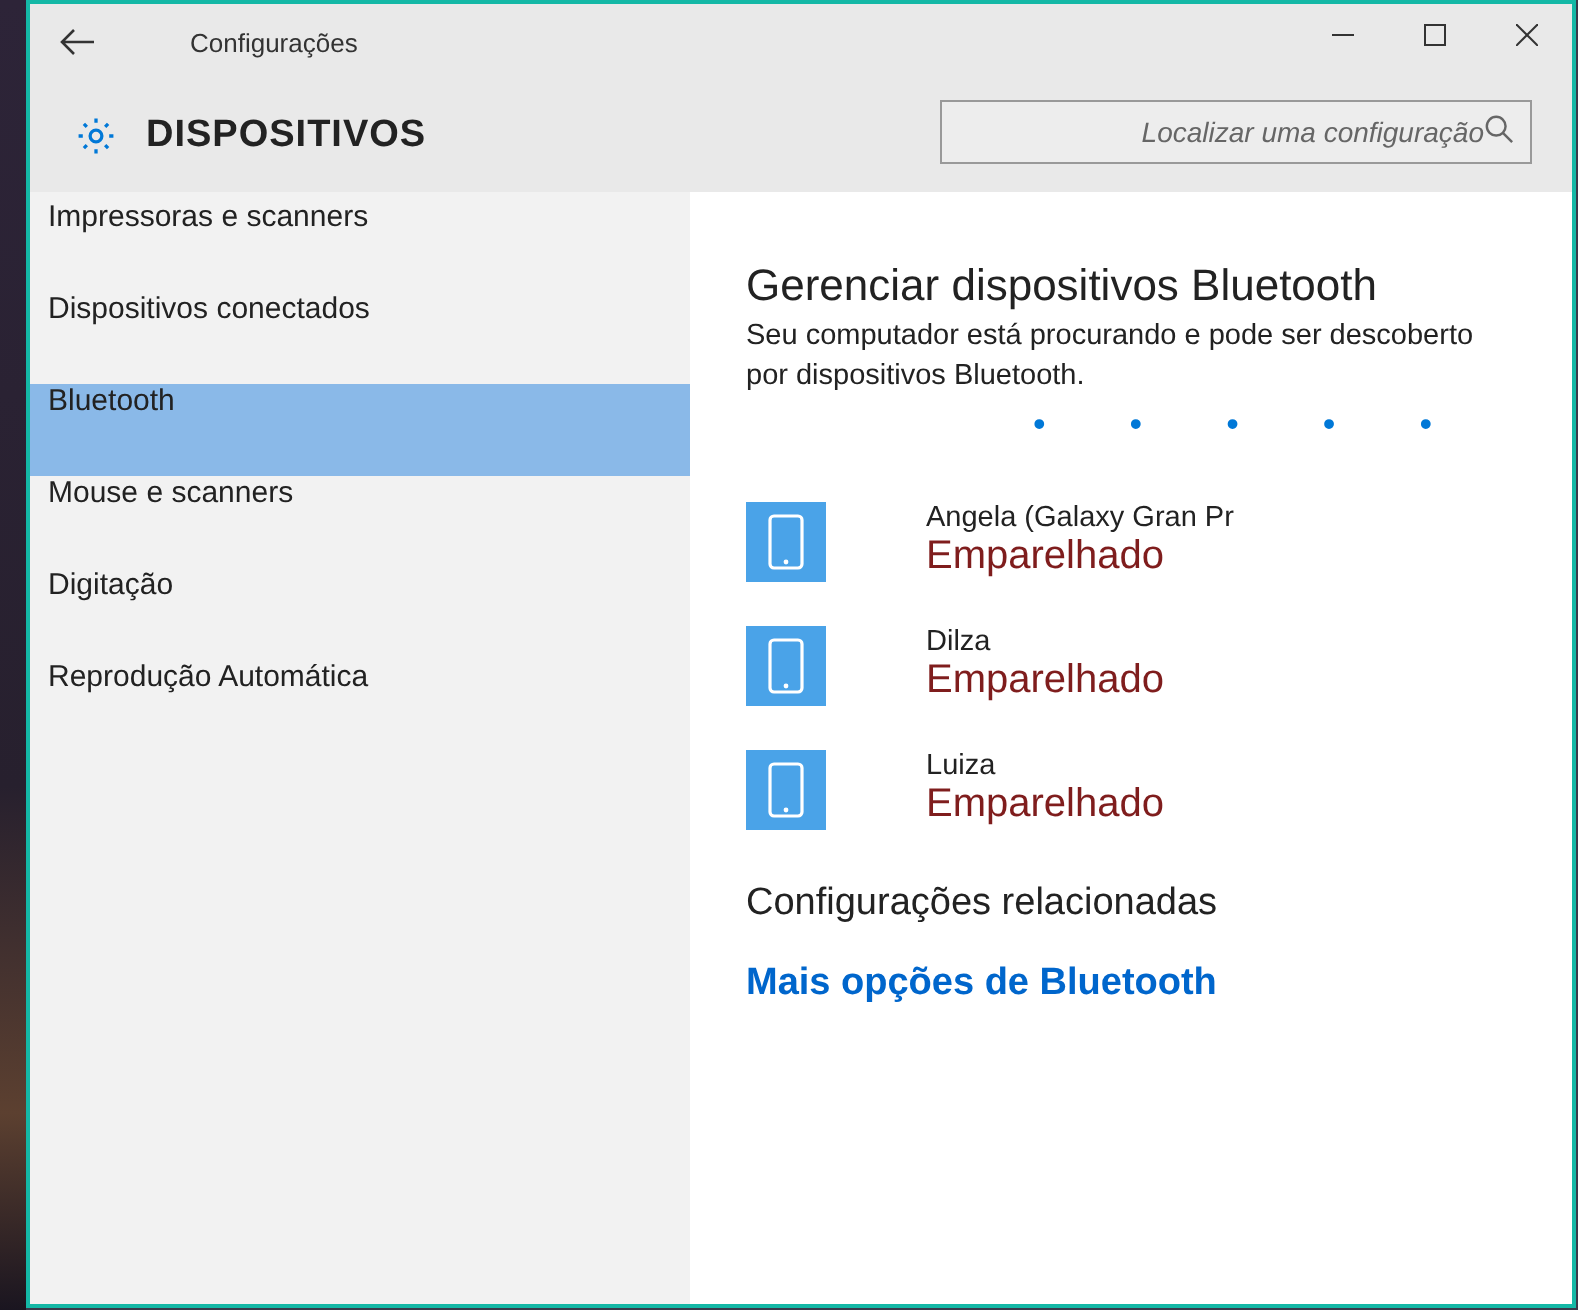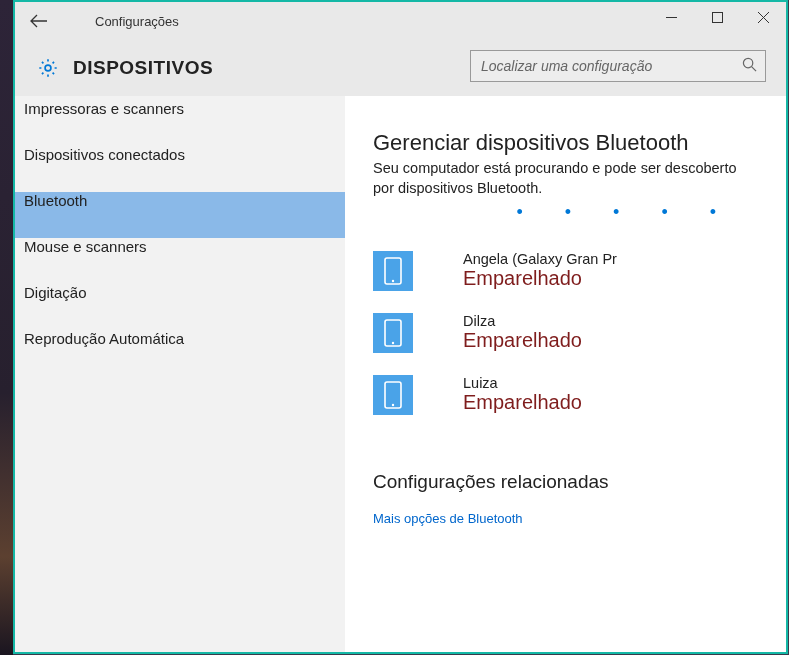--- a/index.html
+++ b/index.html
@@ -94,20 +94,21 @@
     padding: 0 8px 0 10px;
   }
   .search-input {
     flex: 1;
     border: none;
     background: transparent;
     font-size: 14px;
     font-style: italic;
     color: #666;
     outline: none;
+    text-align: right;
   }
   .search-input::placeholder { color: #666; font-style: italic; }
   .search-icon {
     font-size: 14px;
     color: #666;
   }
   .body {
     flex: 1;
     display: flex;
     overflow: hidden;
@@ -175,27 +176,28 @@
     justify-content: center;
     margin-right: 16px;
   }
   .device-info { }
   .device-name { font-size: 14.5px; color: #222; }
   .device-status { font-size: 20px; color: #7f1d1d; }
   .related-title {
     font-size: 19px;
     font-weight: 400;
     color: #222;
-    margin-top: 48px;
+    margin-top: 18px;
     margin-bottom: 18px;
   }
   .link {
-    font-size: 13px;
+    font-size: 19px;
     color: #0066cc;
     cursor: pointer;
+    font-weight: bold;
   }
   
   .desktop-strip {
     position: absolute;
     left: 0; top: 0;
     width: 13px; height: 655px;
     background: linear-gradient(#2d2438 0%, #27202e 60%, #5c4030 85%, #1a1520 100%);
   }
 </style>
 </head>

